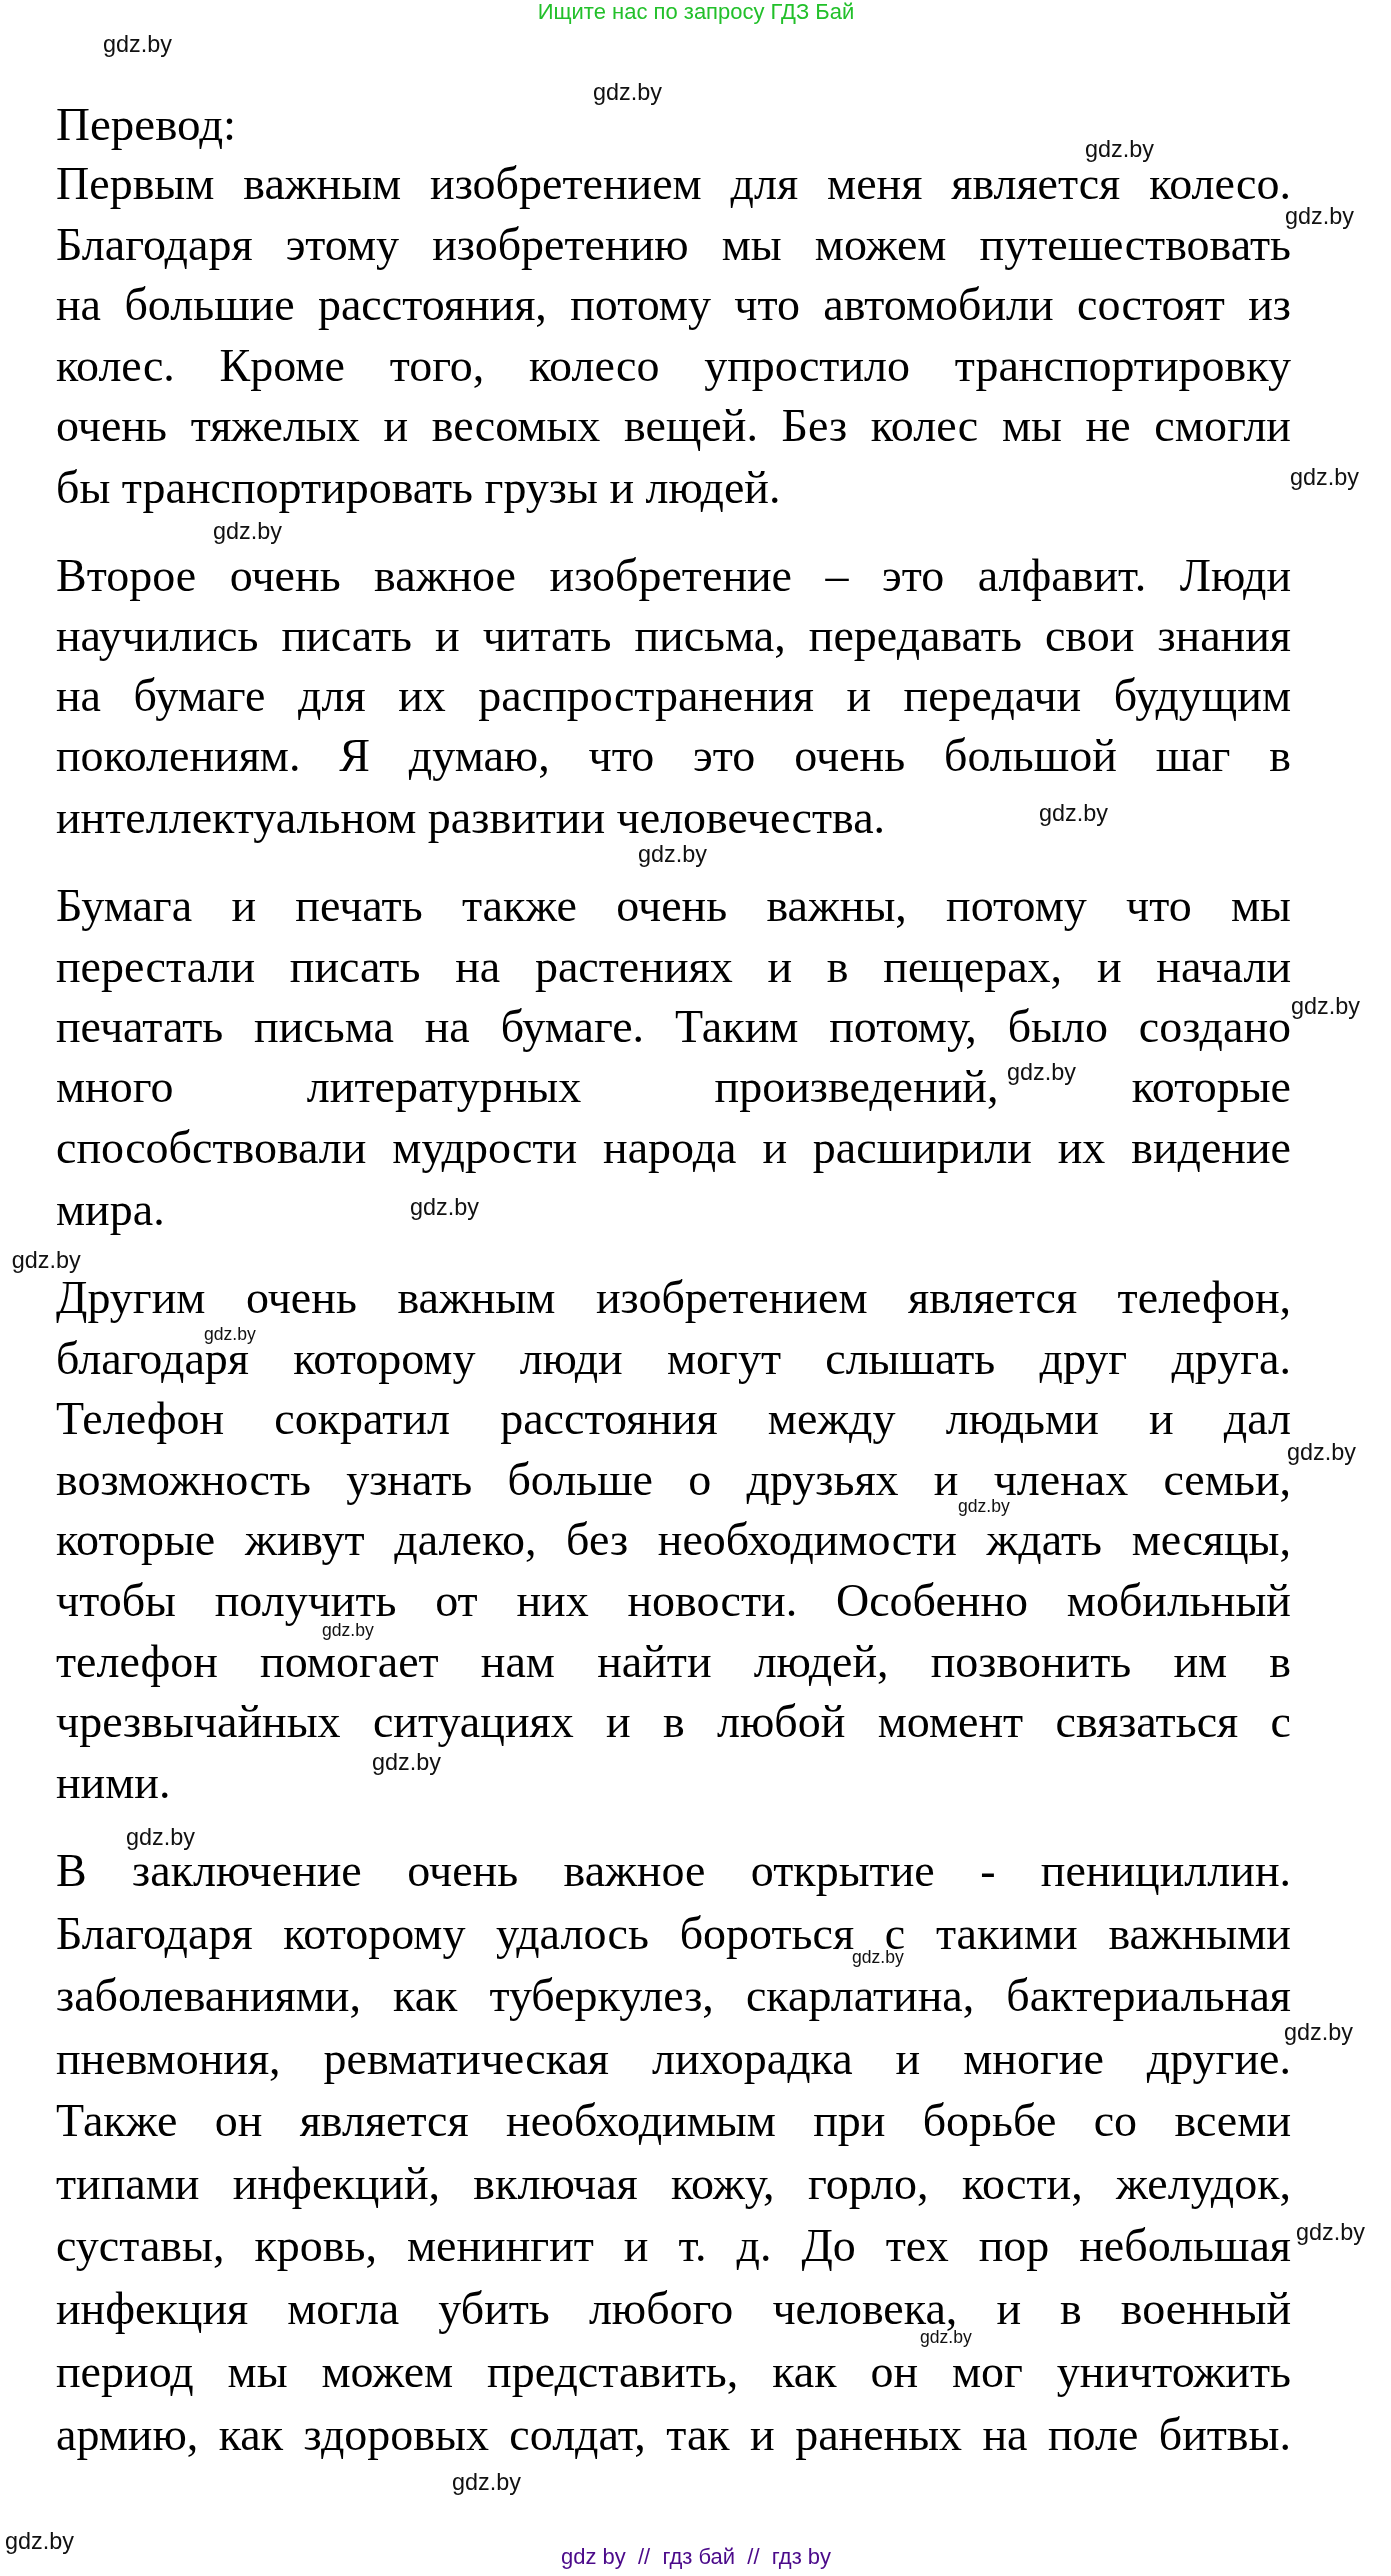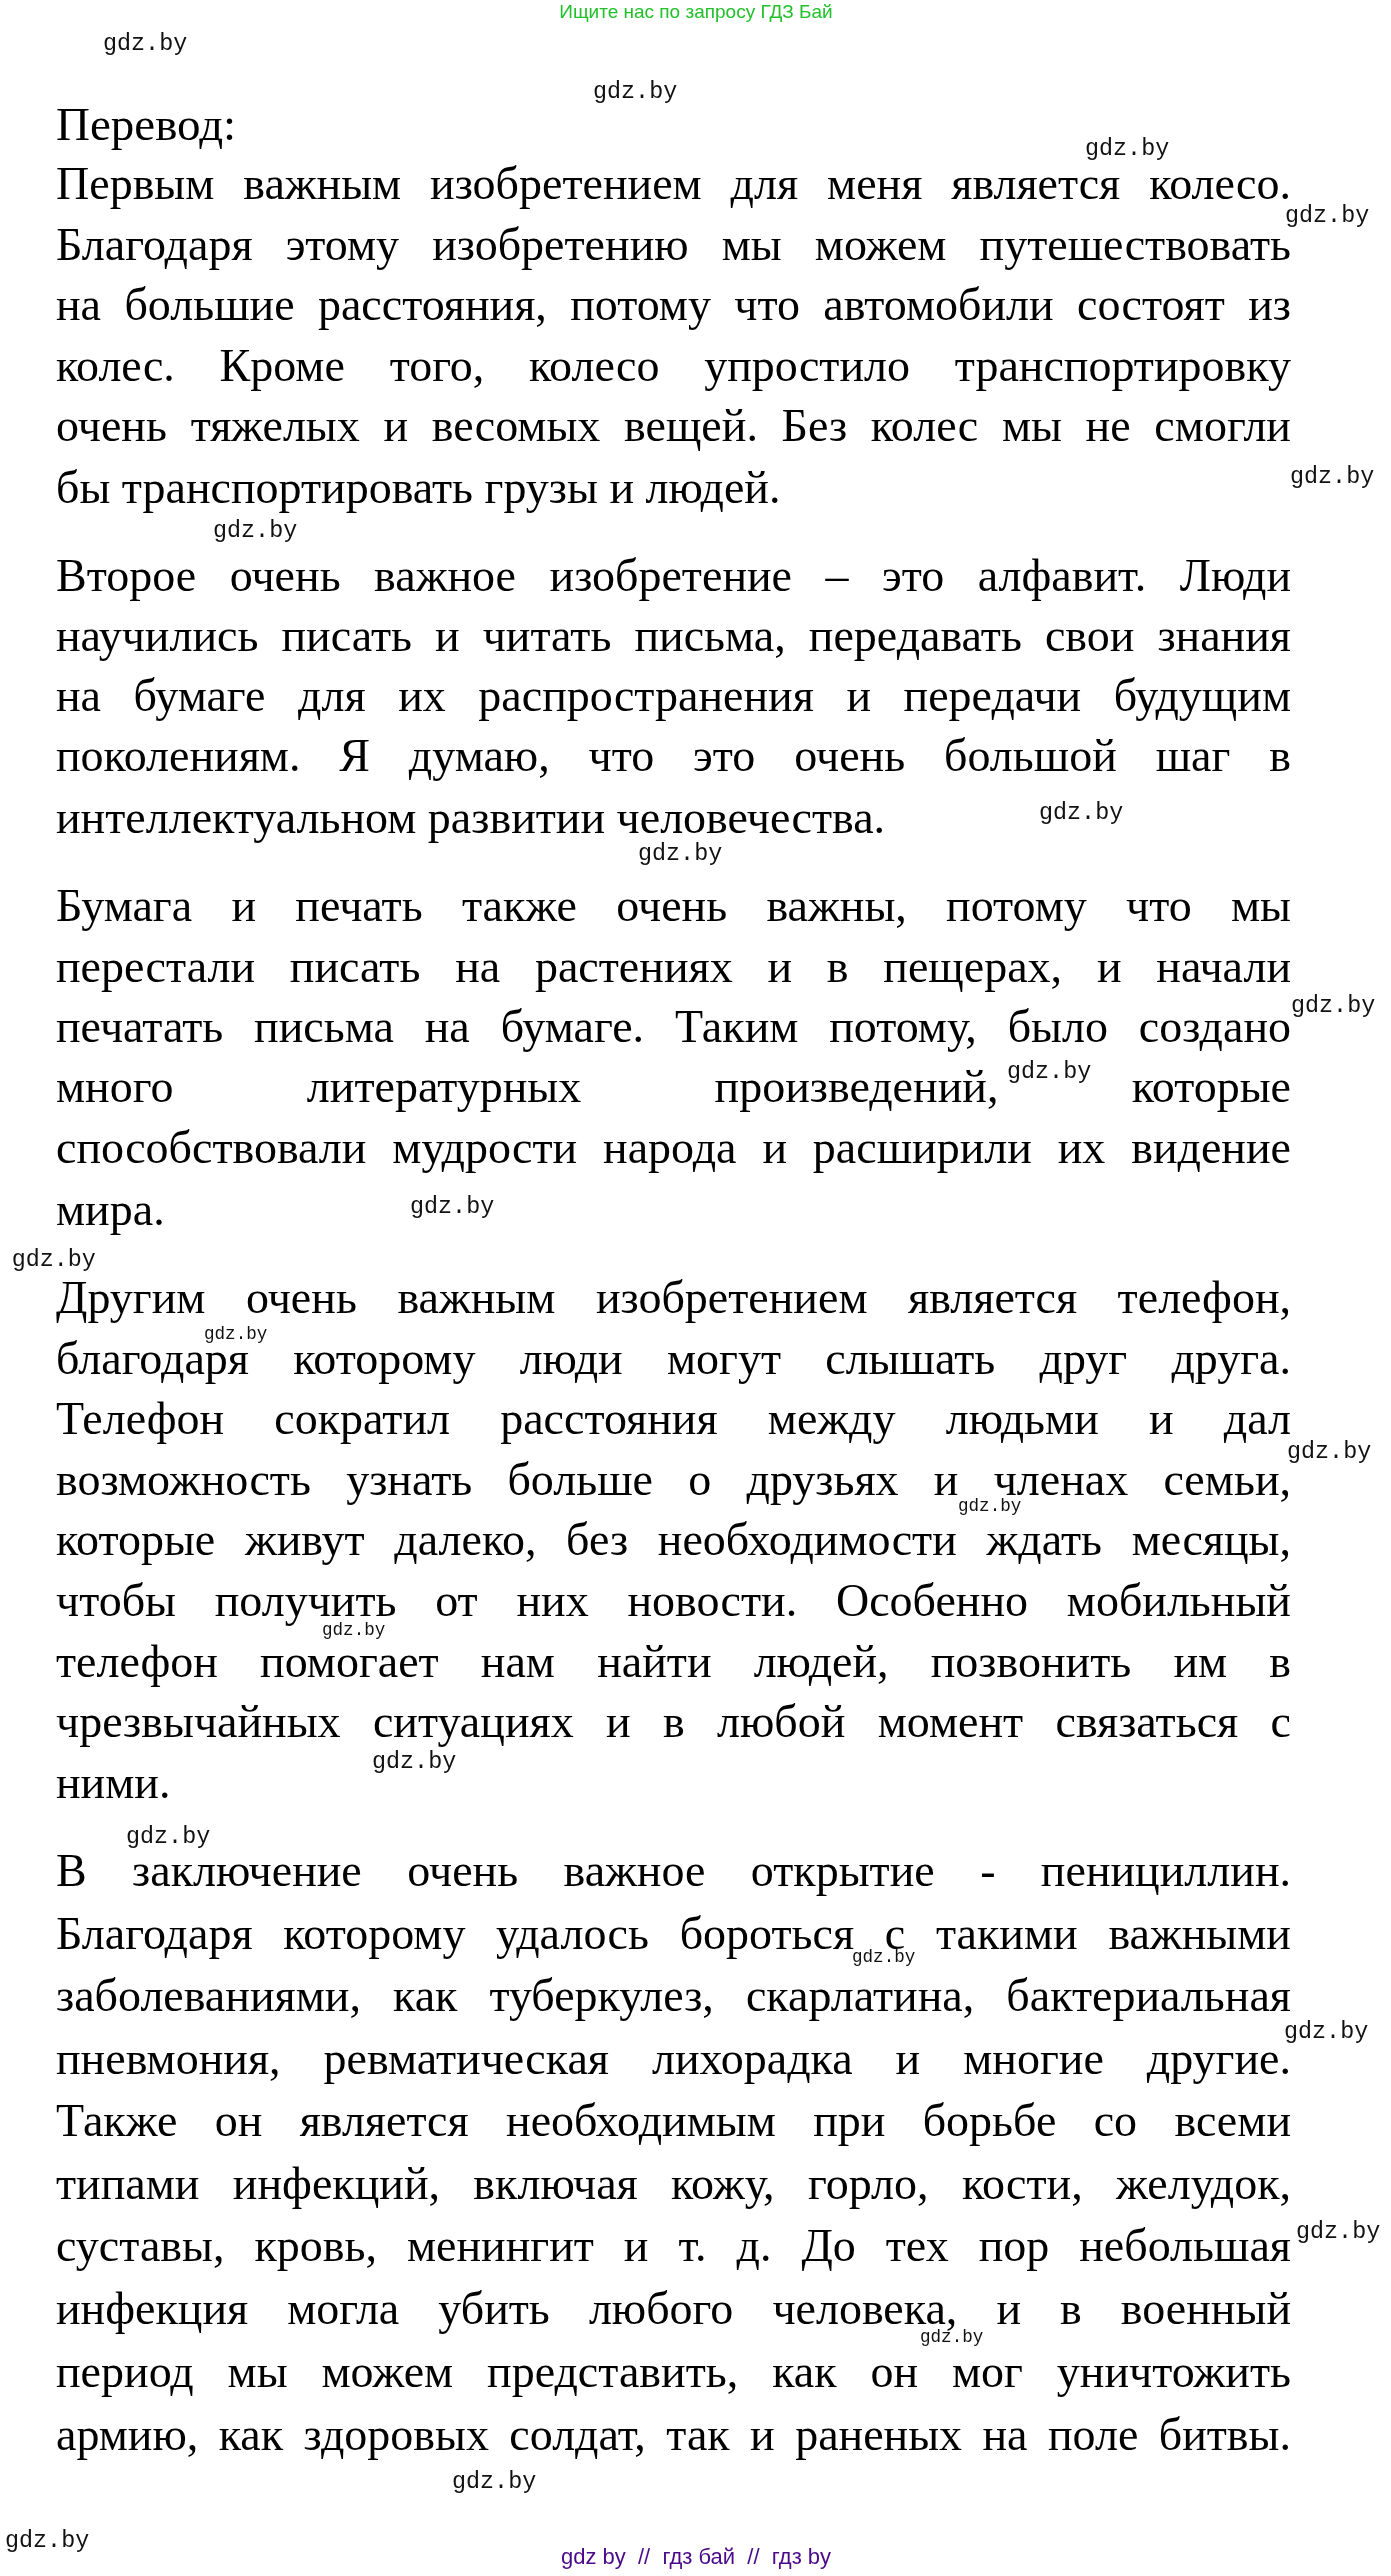--- a/index.html
+++ b/index.html
@@ -1,35 +1,35 @@
 <!DOCTYPE html>
 <html style="font-size:13.4px"><head>
 <meta charset="utf-8">
 <style>
   html, body { margin: 0; padding: 0; background: #ffffff; }
   body { width: 1392px; height: 2576px; position: relative; overflow: hidden; }
   .header {
     position: absolute; left: 0; width: 1392px; top: 0; height: 23.4px;
     text-align: center; font-family: "Liberation Sans", sans-serif;
-    font-size: 19px; line-height: 23.4px; color: #22c02a;
+    font-size: 22px; line-height: 23.4px; color: #22c02a;
   }
   .title {
     position: absolute; left: 56px; top: 65px;
     font-family: "Liberation Serif", serif; font-size: 47px; line-height: 54px; color: #000;
     white-space: nowrap;
     margin-top: 32px;
   }
   .line {
     position: absolute; left: 56px; width: 1235px; height: 54px;
     font-family: "Liberation Serif", serif; font-size: 46px; line-height: 54px; color: #000;
     text-align: justify; text-align-last: justify; white-space: nowrap;
   }
   .line.last { text-align-last: left; }
   .wm {
-    position: absolute; font-family: Liberation Mono, monospace;
+    position: absolute; font-family: Liberation Sans, sans-serif;
     font-size: 23.4px; line-height: 25px; color: #111; white-space: nowrap;
   }
   .wm.small { font-size: 17.6px; line-height: 18.4px; }
   .footer {
     position: absolute; left: 0; width: 1392px; top: 2543px; height: 27px;
     text-align: center; font-family: "Liberation Sans", sans-serif;
     font-size: 22px; line-height: 27px; color: #4b0a8a; white-space: pre;
   }
 </style>
 </head>

